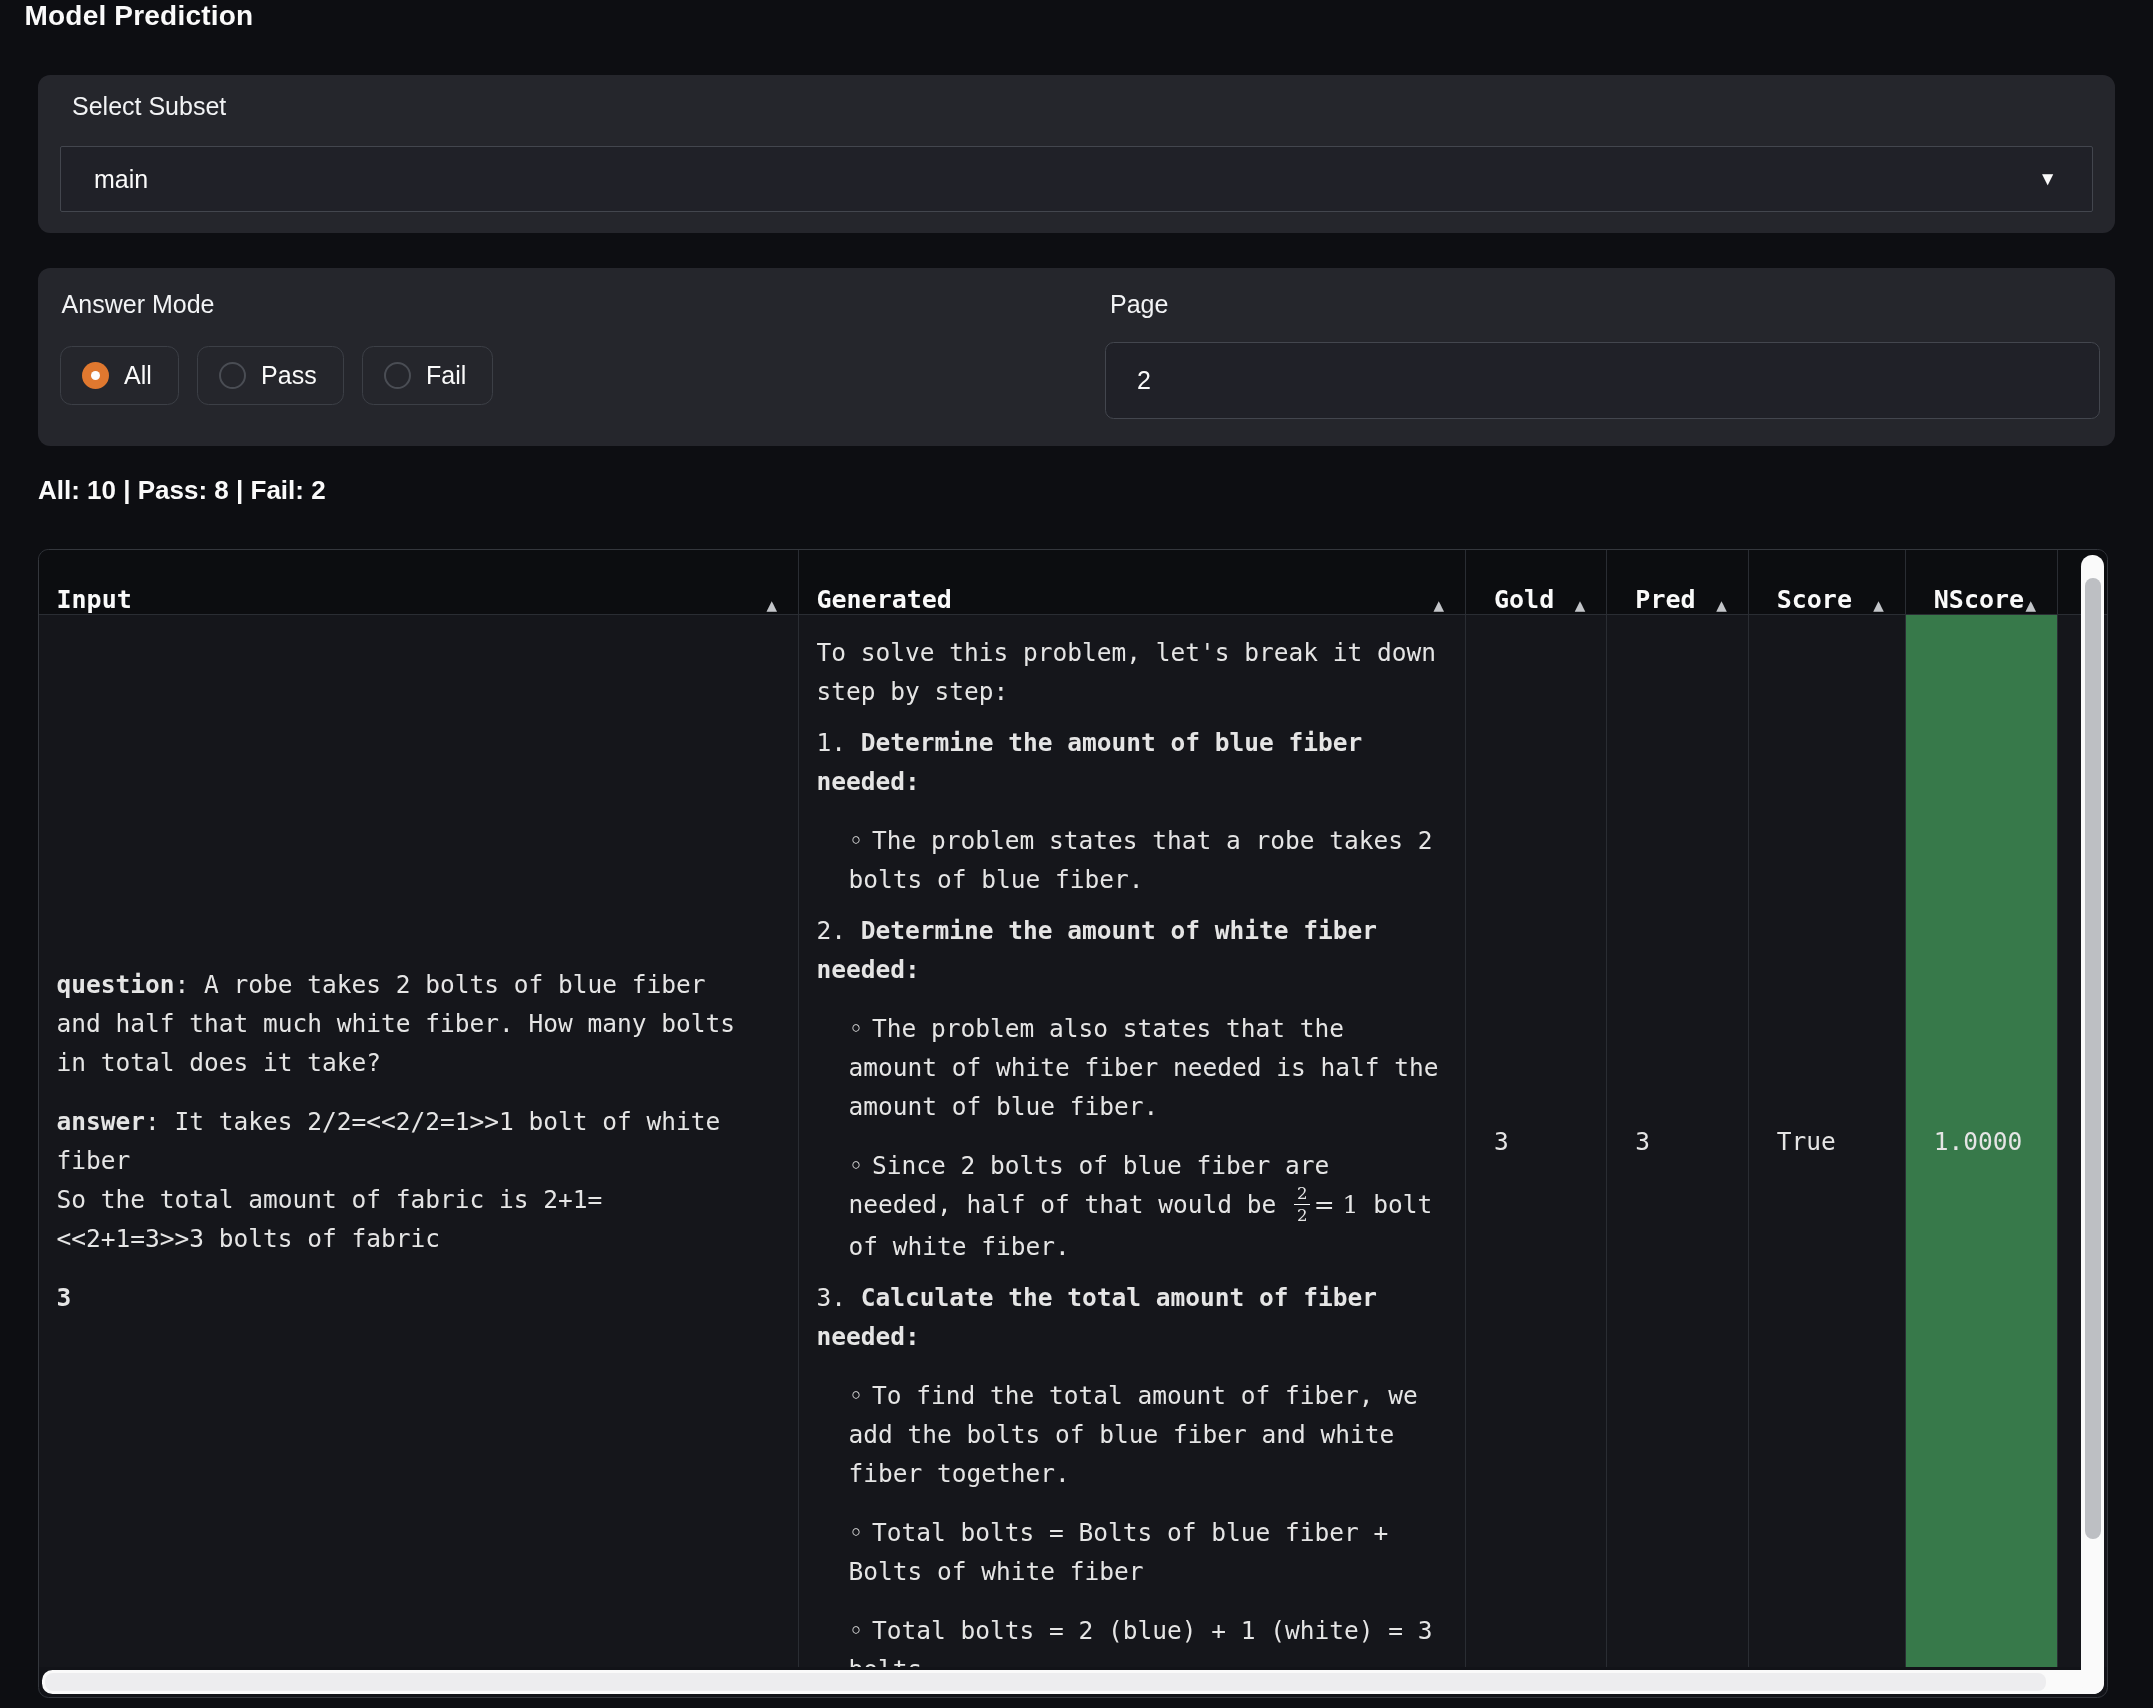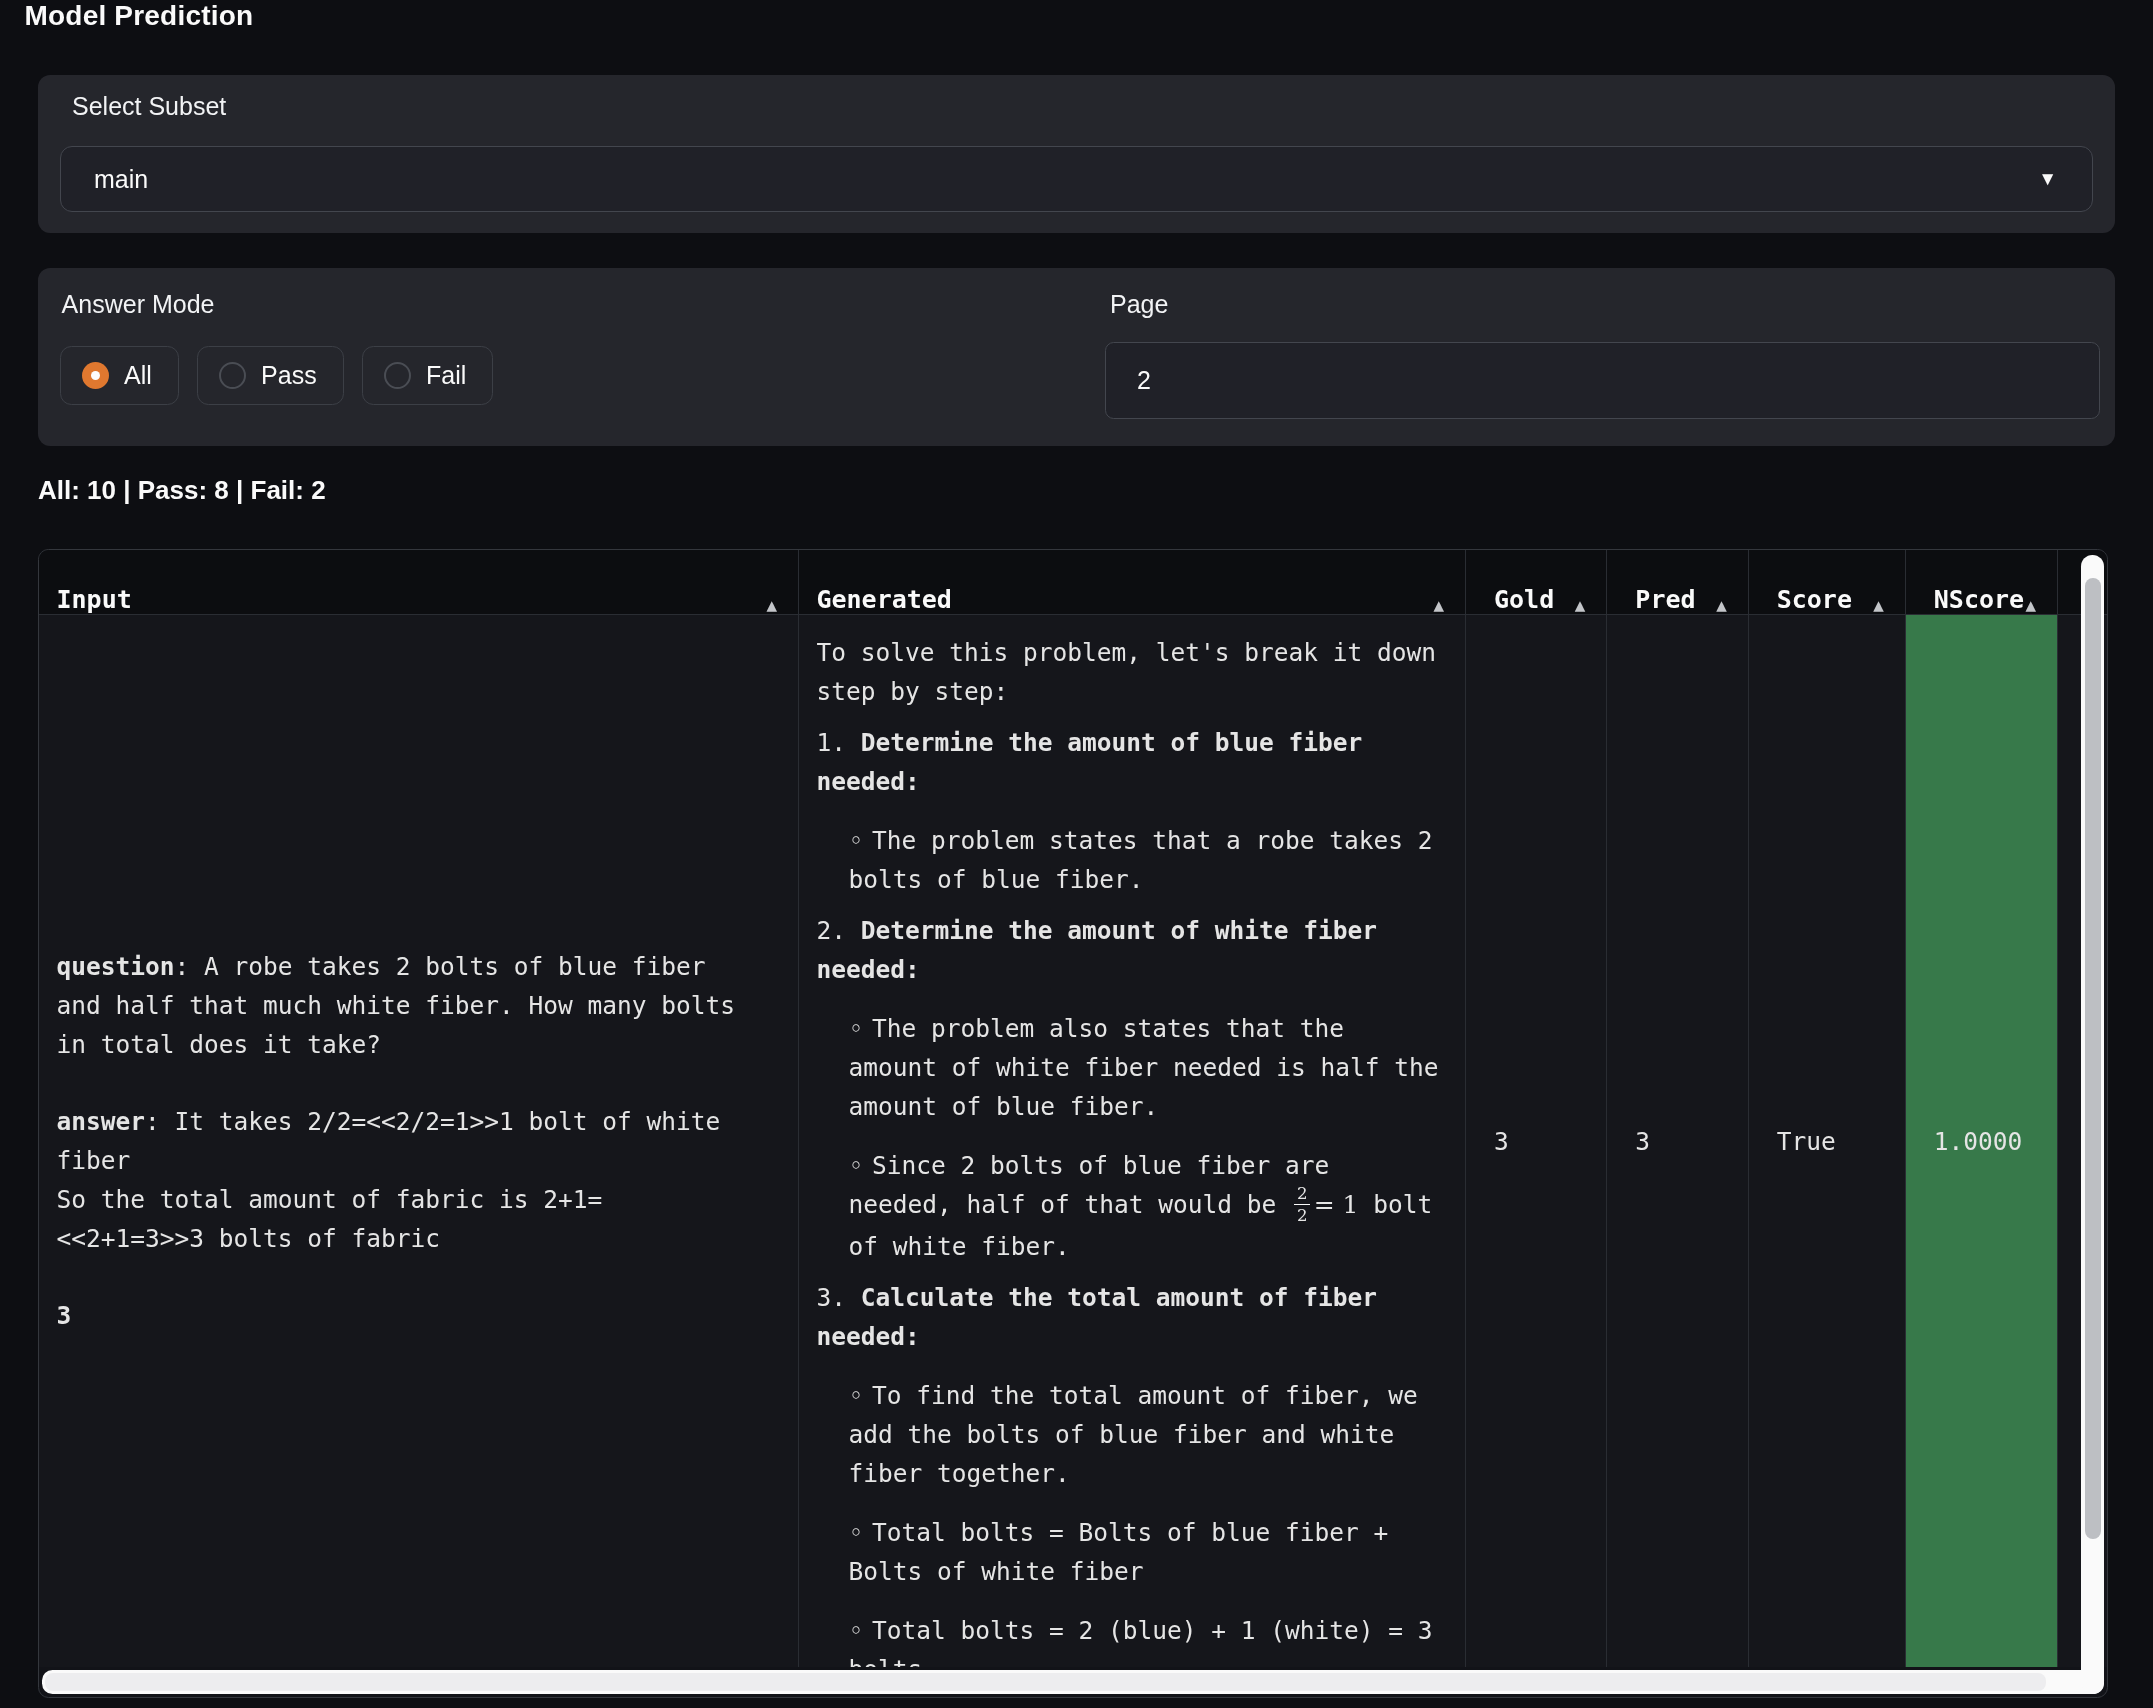--- a/index.html
+++ b/index.html
@@ -14,21 +14,21 @@
   }
   
   .panel {
     position:absolute; background:#25262c; border-radius:12.2px;
   }
   .panel-subset { left:38px; top:75px; width:2077px; height:158px; }
   .panel-controls { left:38px; top:268px; width:2077px; height:178px; }
   .field-label { position:absolute; font-size:25px; color:#f2f3f5; }
   .selectbox {
     position:absolute; left:22px; top:71px; right:22px; height:66px;
-    background:#202128; border:0.9px solid #43464e; border-radius:12px;
+    background:#202128; border:0.9px solid #43464e; border-radius:2px;
     display:flex; align-items:center; padding:0 35px 0 33px; cursor:pointer;
   }
   .selectbox .value { font-size:25px; color:#fafafa; flex:1; }
   .selectbox .arrow { font-size:19px; color:#fafafa; }
   .textinput {
     position:absolute; background:#202128; border:0.9px solid #43464e; border-radius:8.7px;
     display:flex; align-items:center; padding:0 31px;
   }
   .textinput .value { font-size:25px; color:#fafafa; }
   
@@ -75,21 +75,21 @@
   .sort-icon { font-size:17.5px; color:#c3c5c9; line-height:1; }
   .df-b {
     flex:1; background:#15161b; overflow:hidden;
     font-family:"DejaVu Sans Mono", monospace; font-size:24.5px; line-height:39px; color:#e5e5e5;
   }
   .cell-center { display:flex; align-items:center; padding-left:28px; }
   .nscore-body { background:#37794a; }
   
   .cell-input { display:flex; align-items:center; }
   .input-content { width:681px; margin-left:17.5px; }
-  .para + .para { margin-top:38px; }
+  .para + .para { margin-top:20px; }
   .prewrap { white-space:pre-wrap; }
   .b { font-weight:bold; }
   
   .gen-content { padding:17.5px 24.5px 0 17.5px; width:100%; }
   .gen-content p { margin:0 0 12.2px 0; }
   .gen-list { list-style:none; margin:0; padding:0; }
   .gen-list > li { margin-top:12.2px; }
   .gen-sub { list-style:none; margin:12.2px 0 0 0; padding-left:32px; }
   .gen-sub > li { margin-top:20px; }
   .bullet-marker { margin-right:8.7px; }

